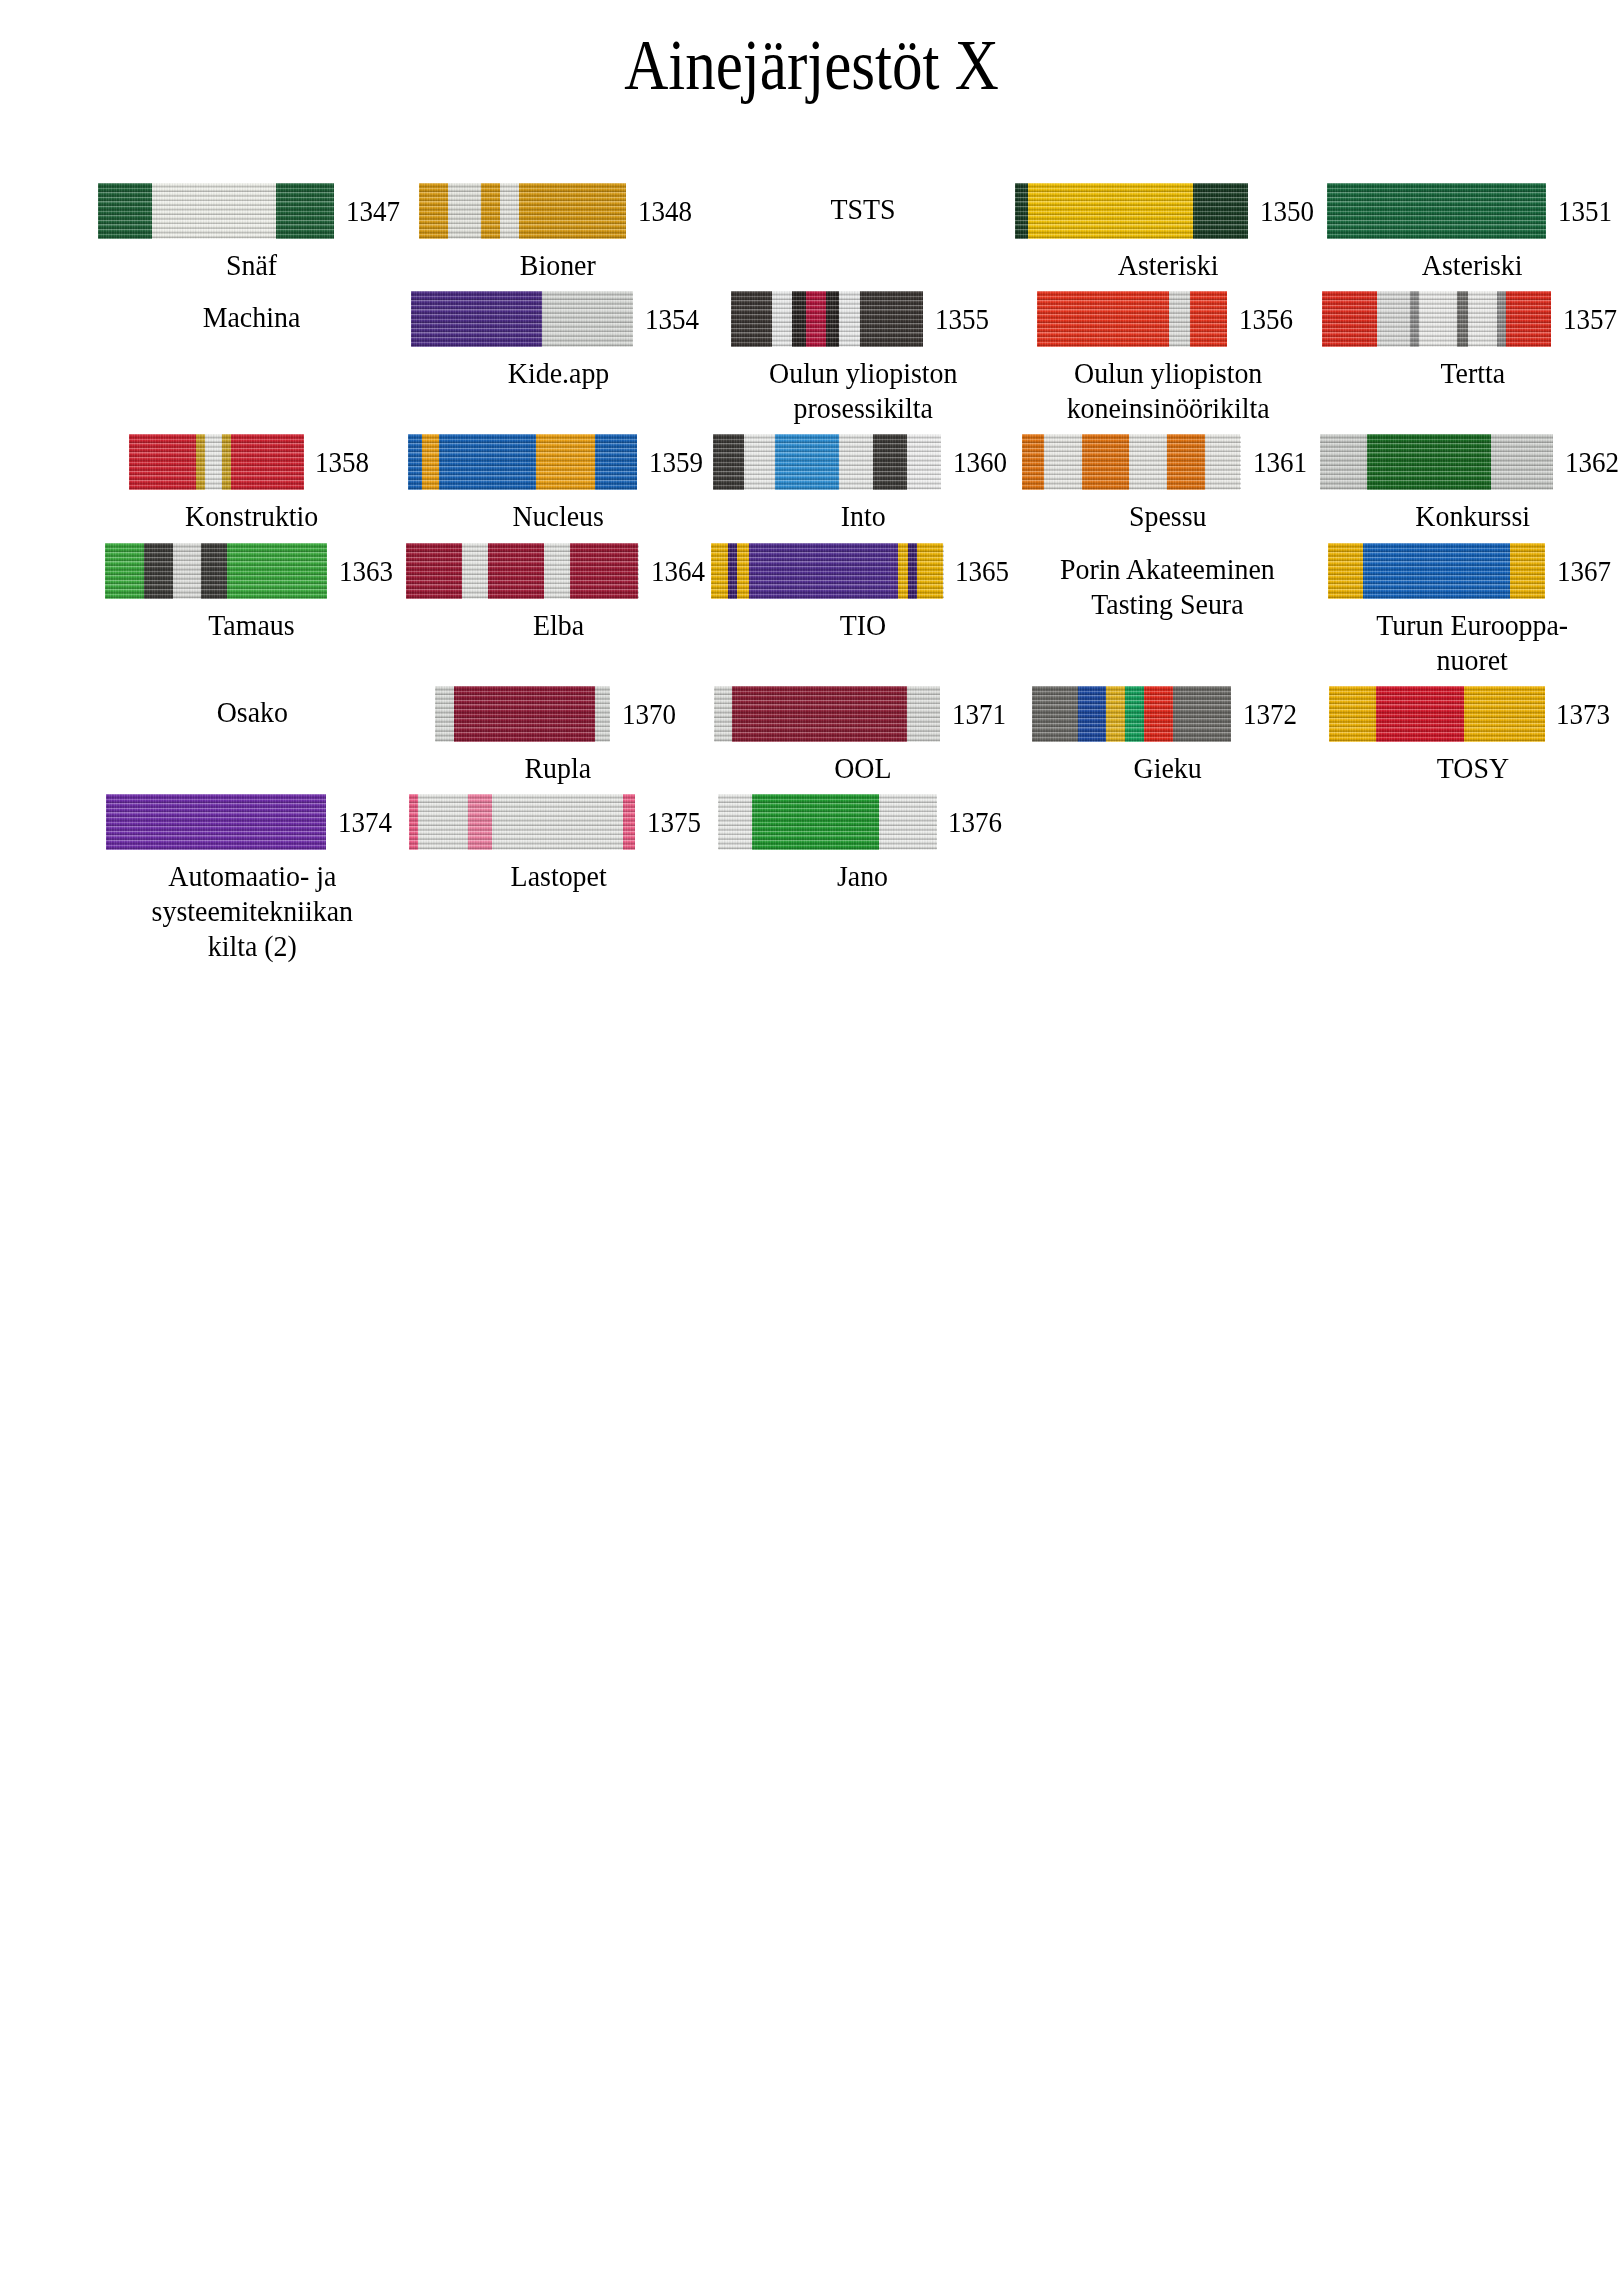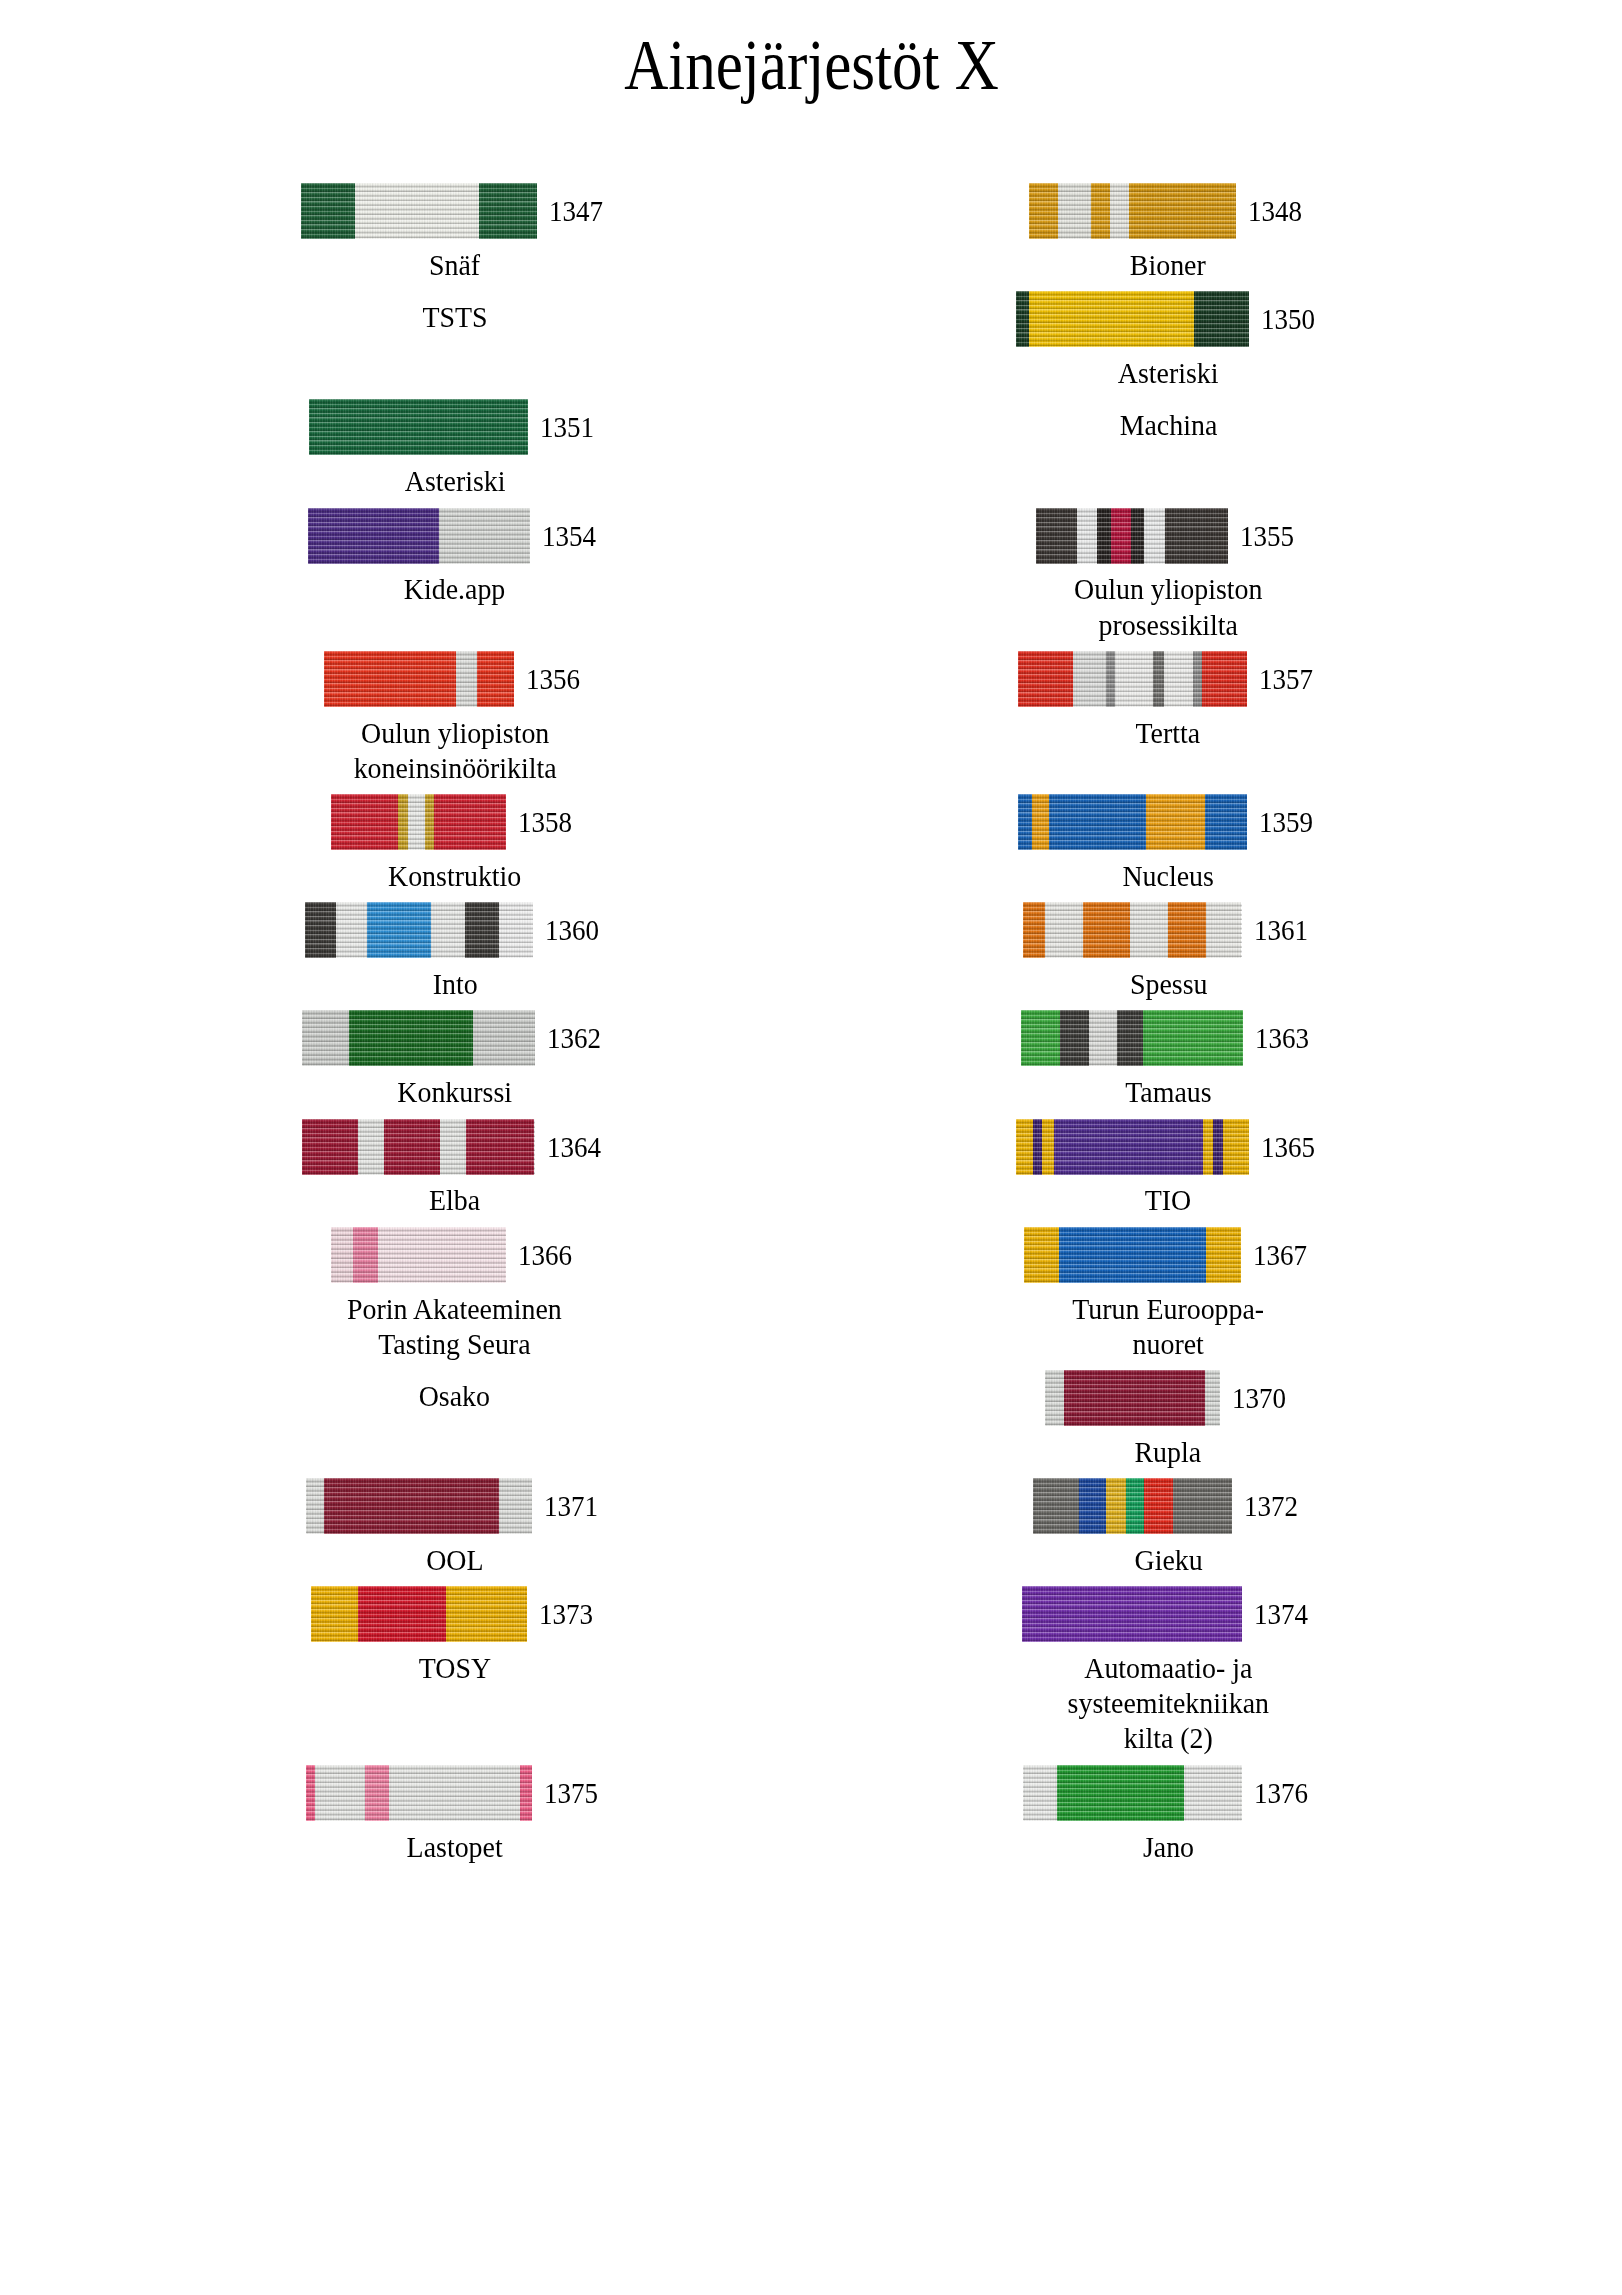--- a/index.html
+++ b/index.html
@@ -26,21 +26,21 @@
     padding-top: 25px;
     transform: scaleX(0.86);
     font-family: "Liberation Serif", "DejaVu Serif", serif;
   }
 
   .grid {
     margin: 0 auto;
     padding-top: 77px;
     width: 1427px;
     display: grid;
-    grid-template-columns: repeat(2, 1fr);
+    grid-template-columns: repeat(5, 1fr);
     column-gap: 0px;
     row-gap: 0px;
   }
 
   .cell {
     position: relative;
     display: flex;
     flex-direction: column;
     align-items: center;
     padding-bottom: 9.2px;
@@ -319,28 +319,20 @@
           <div class="stripe" style="background: rgb(78, 43, 142); width: 149px; flex: 0 0 149px;"></div>
           <div class="stripe" style="background: rgb(237, 180, 0); width: 10.5px; flex: 0 0 10.5px;"></div>
           <div class="stripe" style="background: rgb(59, 31, 110); width: 9.2px; flex: 0 0 9.2px;"></div>
           <div class="stripe" style="background: rgb(237, 180, 0); width: 26px; flex: 0 0 26px;"></div>
         </div>
         <span class="ribbon-id">1365</span>
       </div>
       <div class="ribbon-label">TIO</div>
     </div>
     <div class="cell">
-      <div class="ribbon-line">
-        <div class="ribbon" style="width: 175px;">
-          <div class="stripe" style="background: rgb(241, 216, 222); width: 22px; flex: 0 0 22px;"></div>
-          <div class="stripe" style="background: rgb(234, 127, 161); width: 25px; flex: 0 0 25px;"></div>
-          <div class="stripe" style="background: rgb(246, 227, 232); width: 128px; flex: 0 0 128px;"></div>
-        </div>
-        <span class="ribbon-id">1366</span>
-      </div>
       <div class="ribbon-label">Porin Akateeminen
 Tasting Seura</div>
     </div>
     <div class="cell">
       <div class="ribbon-line">
         <div class="ribbon" style="width: 217px;">
           <div class="stripe" style="background: rgb(238, 179, 0); width: 35px; flex: 0 0 35px;"></div>
           <div class="stripe" style="background: rgb(18, 98, 187); width: 147px; flex: 0 0 147px;"></div>
           <div class="stripe" style="background: rgb(238, 179, 0); width: 35px; flex: 0 0 35px;"></div>
         </div>

